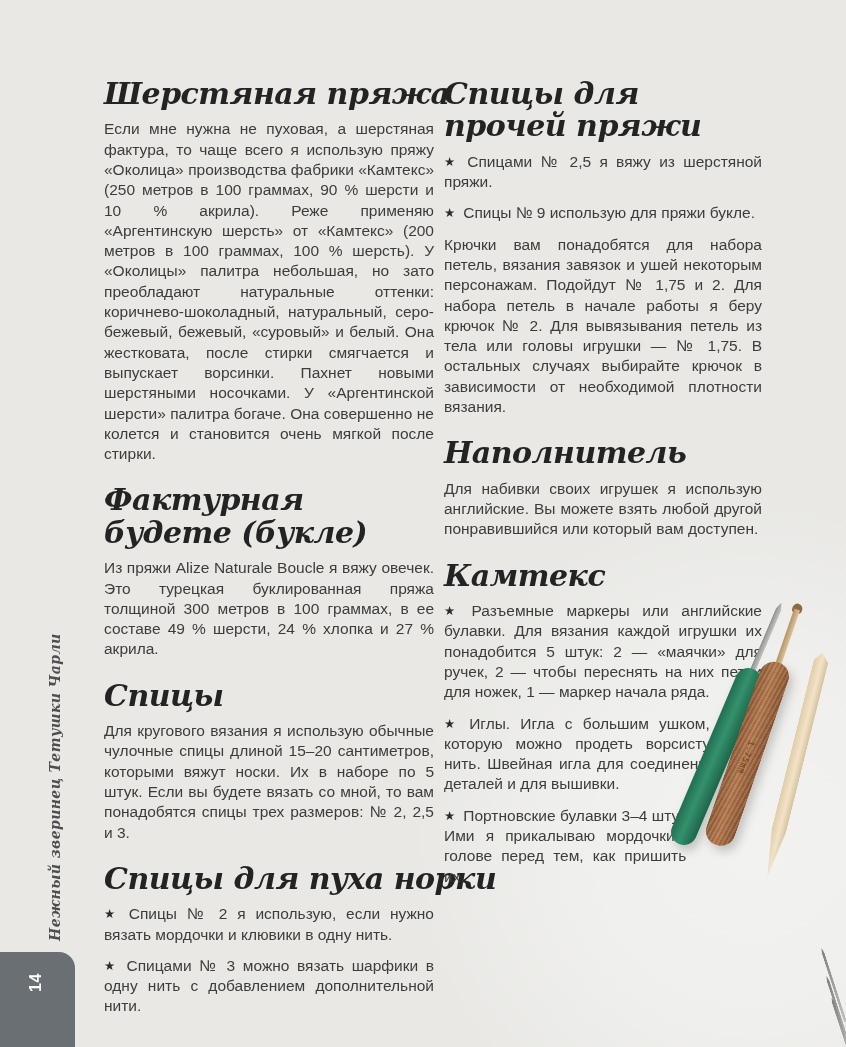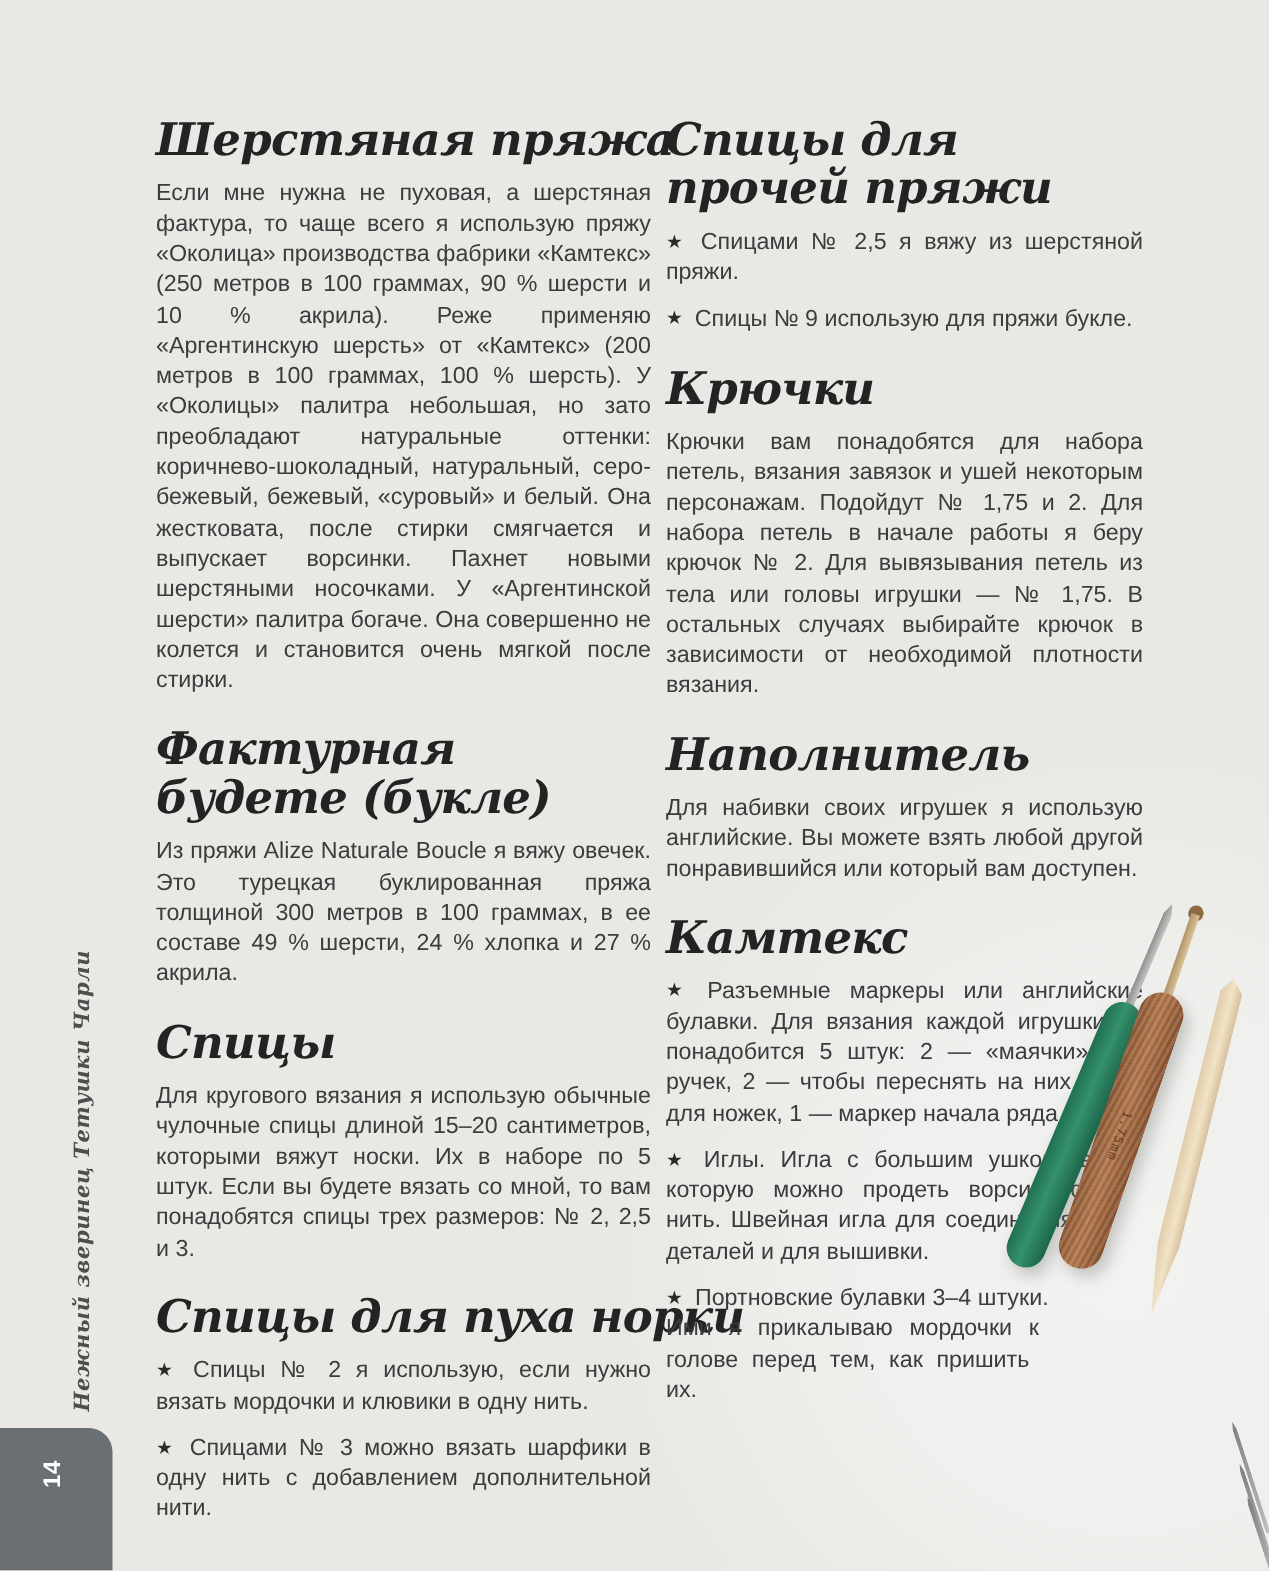--- a/index.html
+++ b/index.html
@@ -125,21 +125,20 @@
   <h2 class="script nowrap">Спицы для пуха норки</h2>
   <p class="body bullet"><span class="star">★</span><span>Спицы № 2 я использую, если нужно вязать мордочки и клювики в одну нить.</span></p>
   <p class="body bullet"><span class="star">★</span><span>Спицами № 3 можно вязать шарфики в одну нить с добавлением дополнительной нити.</span></p>
 </div>
 
 <div class="col col-right">
   <h2 class="script first">Спицы для прочей пряжи</h2>
   <p class="body bullet"><span class="star">★</span><span>Спицами № 2,5 я вяжу из шерстяной пряжи.</span></p>
   <p class="body bullet"><span class="star">★</span><span>Спицы № 9 использую для пряжи букле.</span></p>
 
-  <h2 class="script nowrap">Крючки</h2>
   <p class="body">Крючки вам понадобятся для набора петель, вязания завязок и ушей некоторым персонажам. Подойдут № 1,75 и 2. Для набора петель в начале работы я беру крючок № 2. Для вывязывания петель из тела или головы игрушки — № 1,75. В остальных случаях выбирайте крючок в зависимости от необходимой плотности вязания.</p>
 
   <h2 class="script nowrap">Наполнитель</h2>
   <p class="body">Для набивки своих игрушек я использую английские. Вы можете взять любой другой понравившийся или который вам доступен.</p>
 
   <h2 class="script nowrap">Камтекс</h2>
   <p class="body bullet"><span class="star">★</span><span>Разъемные маркеры или английские булавки. Для вязания каждой игрушки их понадобится 5 штук: 2 — «маячки» для ручек, 2 — чтобы переснять на них петли для ножек, 1 — маркер начала ряда.</span></p>
   <div class="wrap-spacer"></div>
   <p class="body bullet"><span class="star">★</span><span>Иглы. Игла с большим ушком, в которую можно продеть ворсистую нить. Швейная игла для соединения деталей и для вышивки.</span></p>
   <p class="body bullet"><span class="star">★</span><span>Портновские булавки 3–4 штуки. Ими я прикалываю мордочки к голове перед тем, как пришить их.</span></p>

